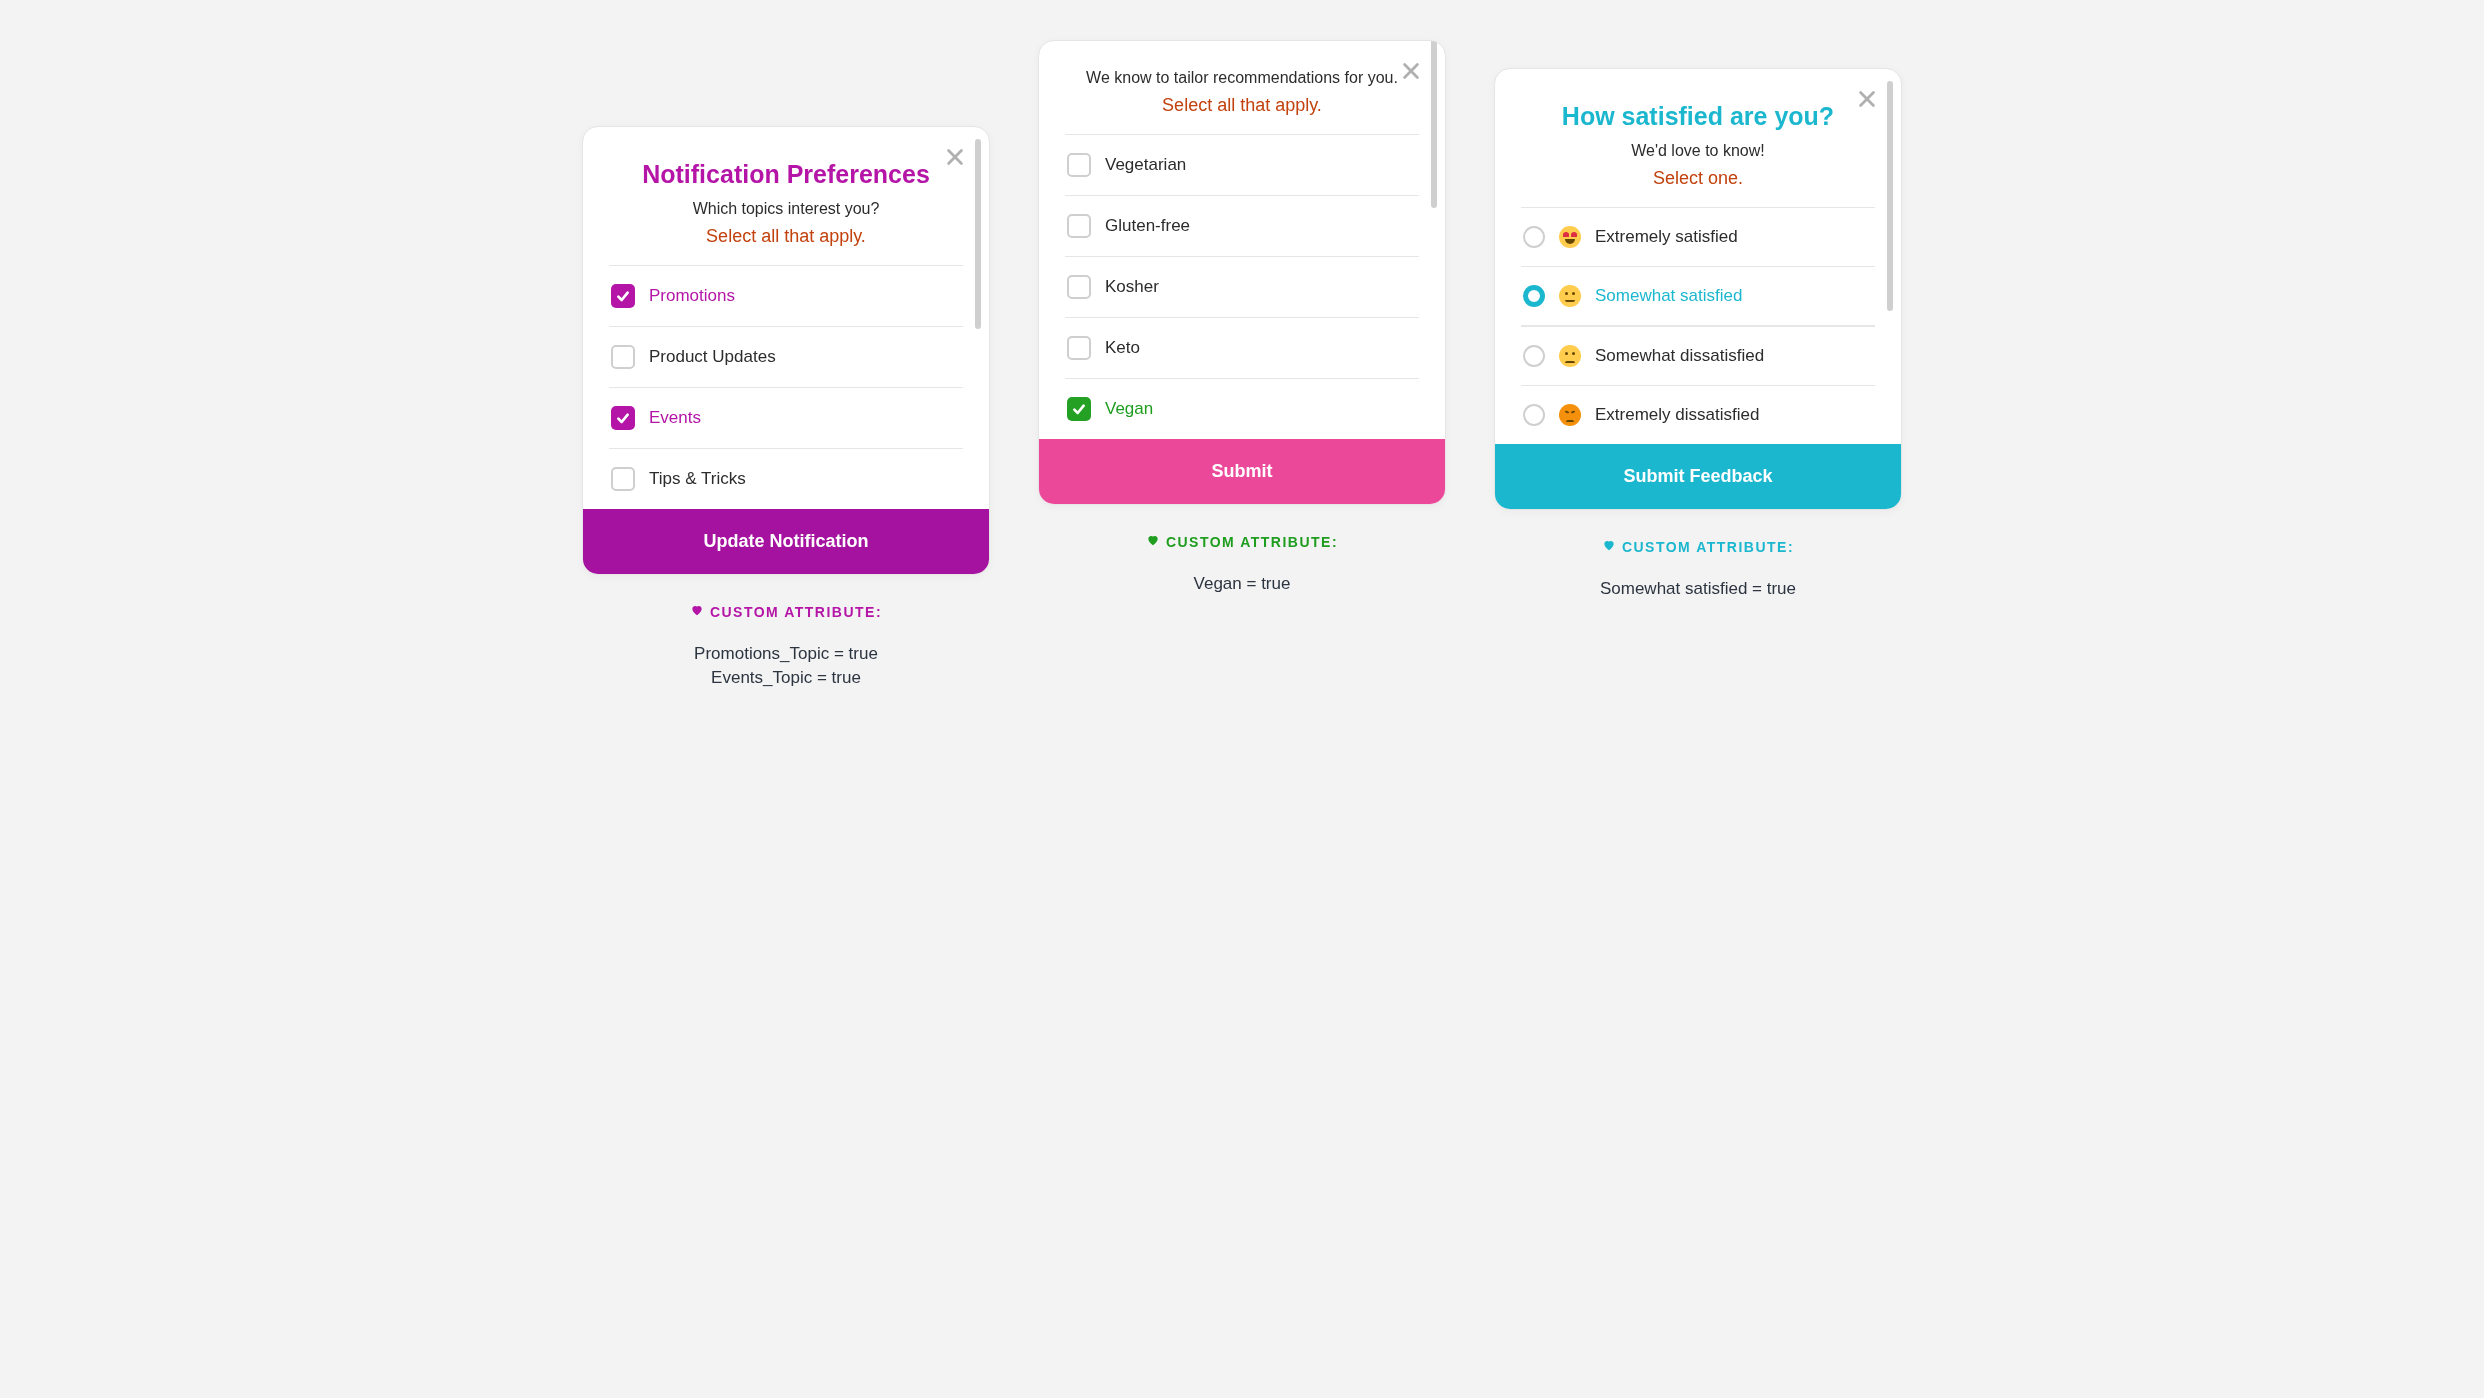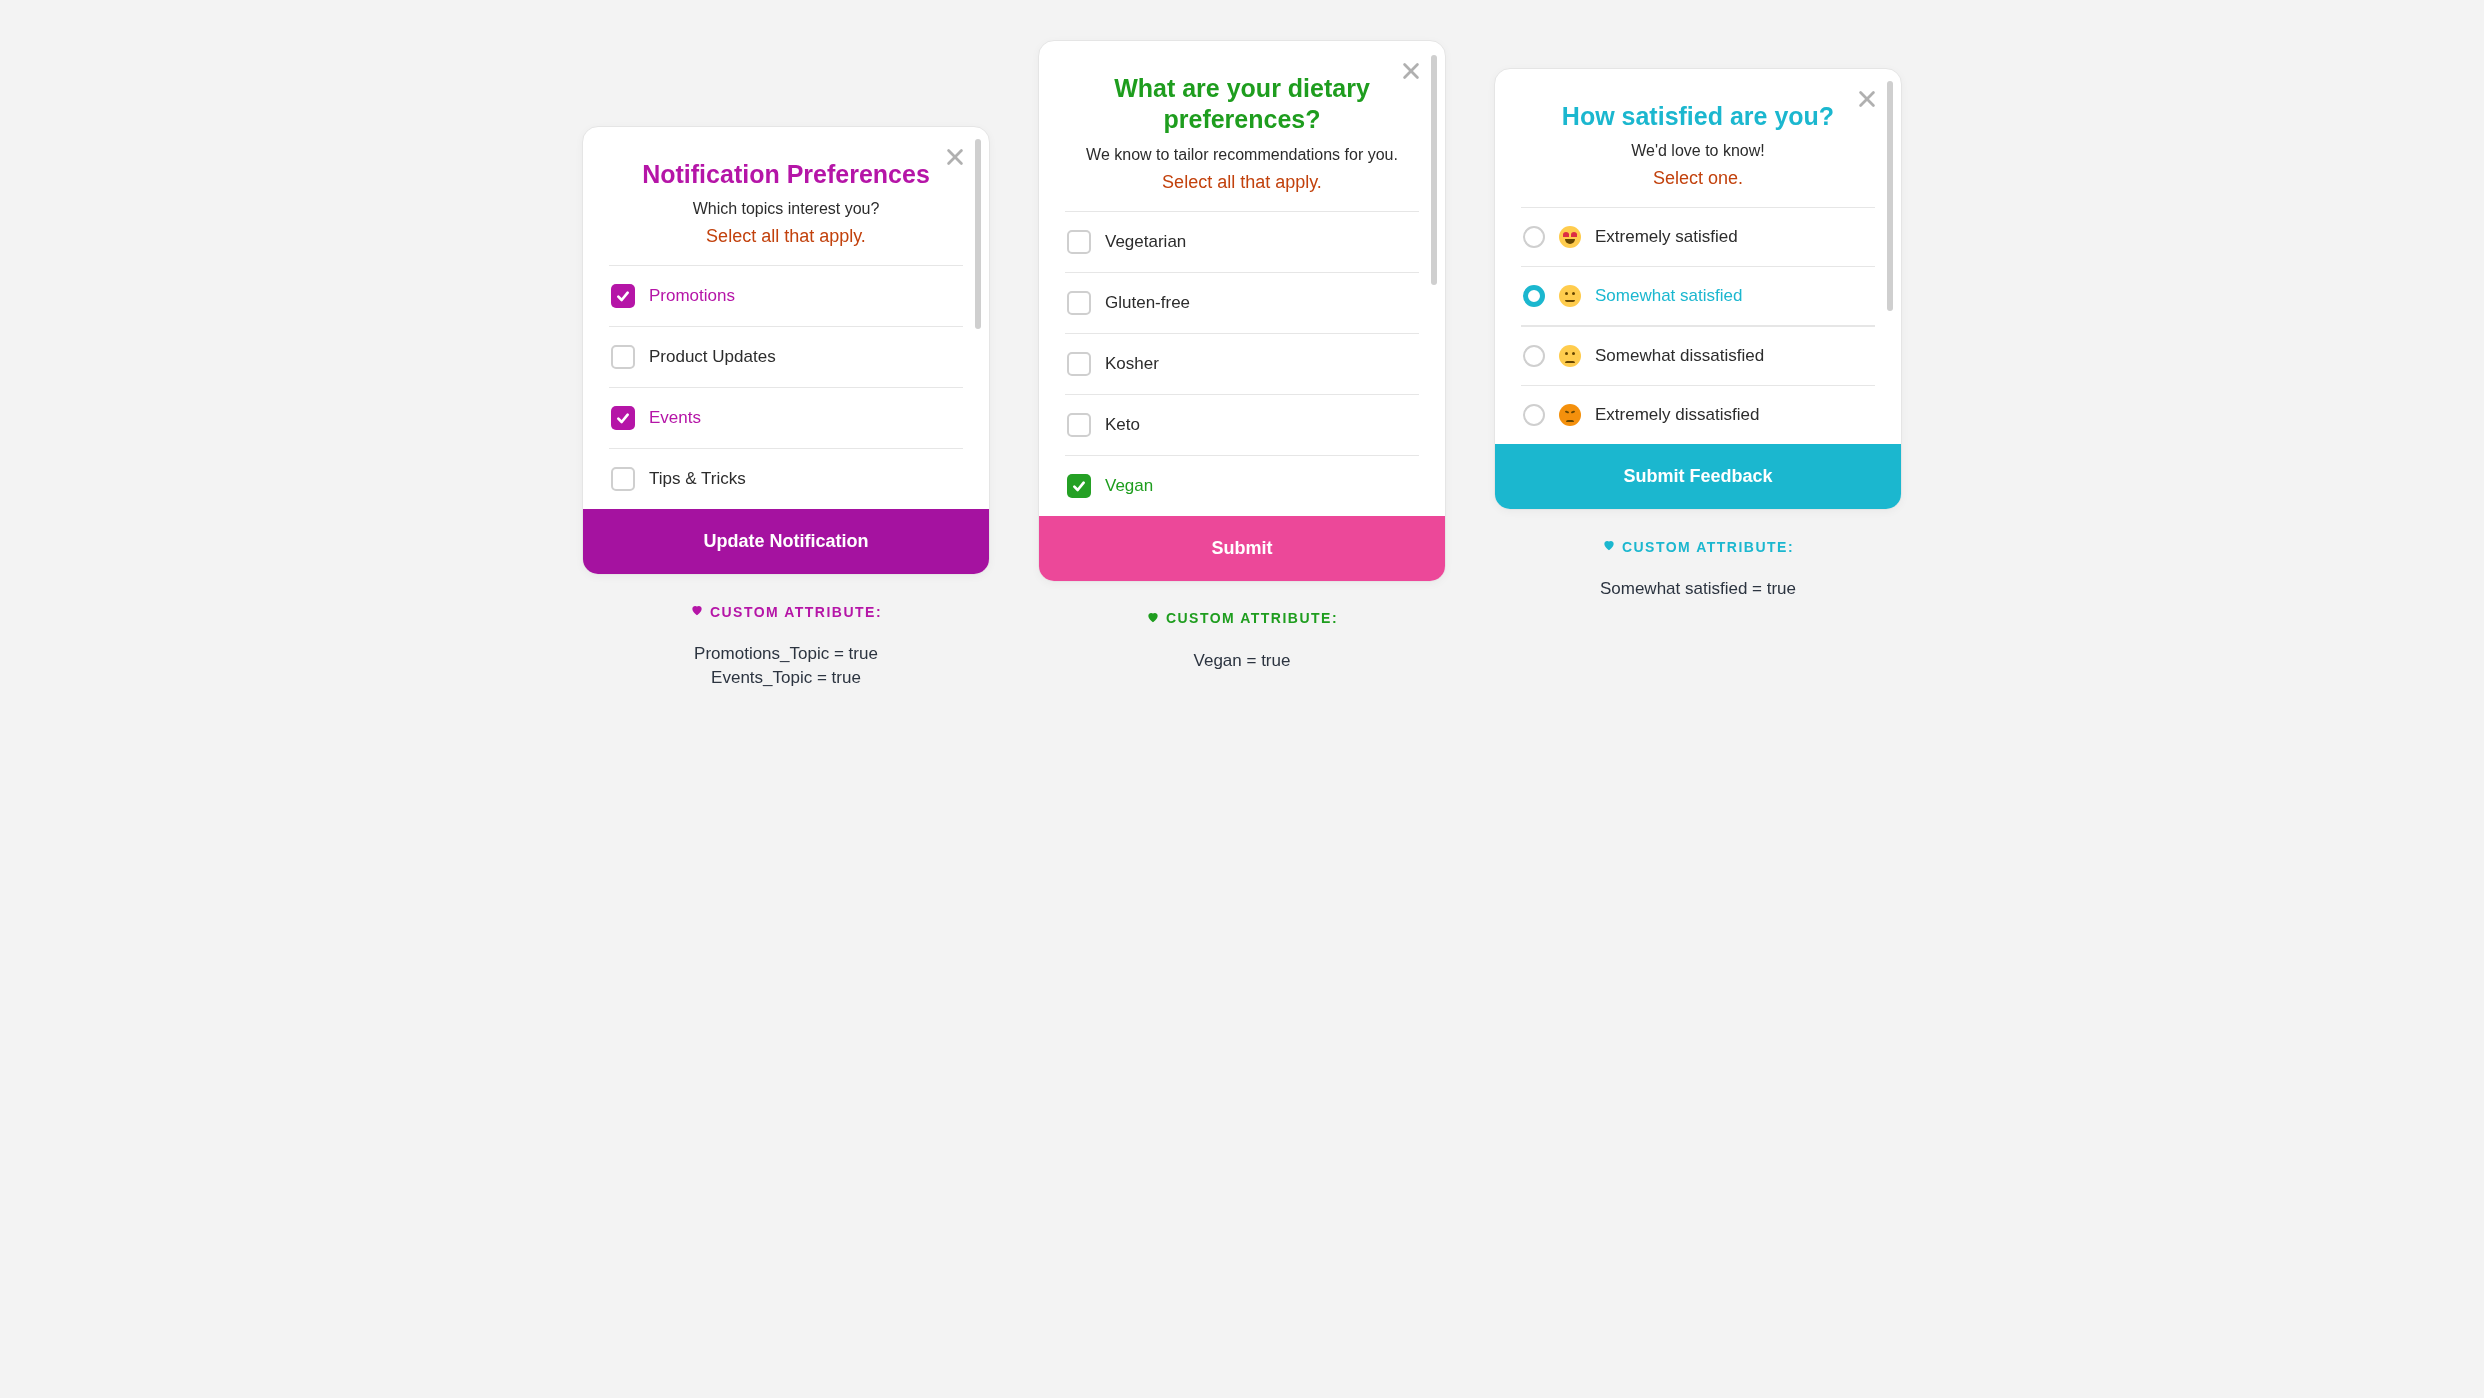--- a/index.html
+++ b/index.html
@@ -262,21 +262,20 @@
 
   <div class="col col-1">
     <div class="card">
       <div class="card-header">
         <div class="close-btn">
           <svg viewBox="0 0 24 24" fill="none" stroke="currentColor" stroke-width="3" stroke-linecap="round">
               <line x1="5" y1="5" x2="19" y2="19"></line>
               <line x1="19" y1="5" x2="5" y2="19"></line>
             </svg>
         </div>
-        <h2 class="card-title title-green">What are your dietary preferences?</h2>
         <div class="card-subtitle">We know to tailor recommendations for you.</div>
         <div class="card-note">Select all that apply.</div>
       </div>
       <div class="scroll-area">
         <div class="scrollbar sb-1"></div>
         <div class="divider"></div>
         <div class="row">
           <span class="checkbox"></span>
           <span>Vegetarian</span>
         </div>

